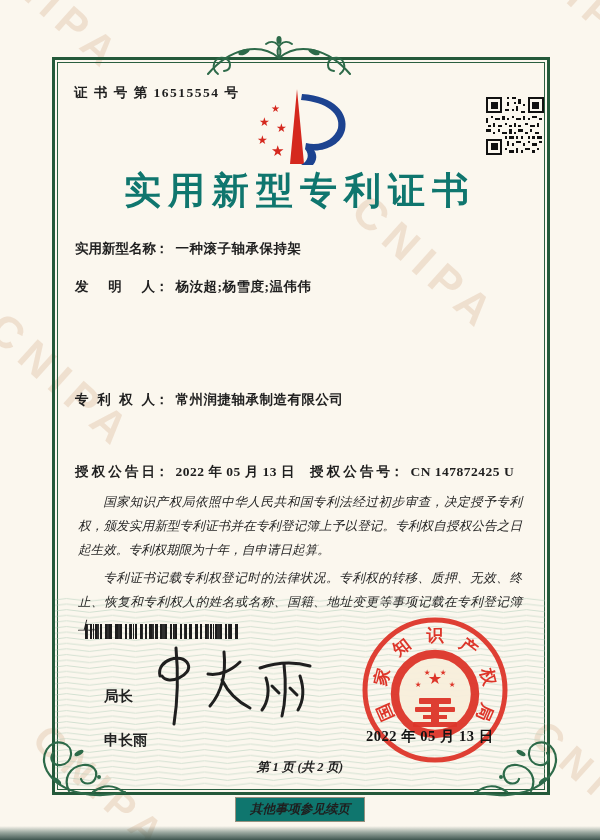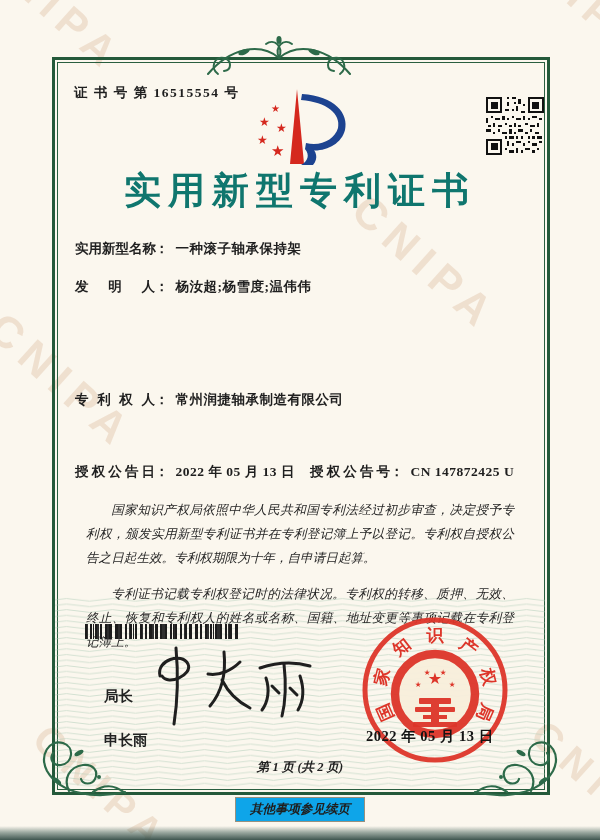--- a/index.html
+++ b/index.html
@@ -20,21 +20,21 @@
   .qr{position:absolute;left:486px;top:97px;}
   .title{position:absolute;left:0;right:0;top:166px;text-align:center;font-size:37px;
       font-weight:700;letter-spacing:7px;color:#0f766e;}
   .frow{position:absolute;left:75px;width:452px;font-size:13.5px;font-weight:600;white-space:nowrap;}
   .flabel{display:inline-block;width:80px;text-align:justify;text-align-last:justify;}
   .fcolon{display:inline-block;margin-right:7px;}
   .fvalue{letter-spacing:.5px;}
   .fpair2{position:absolute;left:235px;top:0;white-space:nowrap;}
   .paras{position:absolute;left:74px;top:487px;width:452px;font-size:12.6px;line-height:1.9;
       text-align:justify;font-style:italic;font-weight:500;color:#262626;}
-  .paras p{margin:12px;text-indent:2em;}
+  .paras p{margin:4px;text-indent:2em;}
   .barcode{position:absolute;left:85px;top:624px;width:153px;height:15px;
       background:
         repeating-linear-gradient(90deg,#1c1c1c 0 2px,transparent 2px 5px),
         repeating-linear-gradient(90deg,#1c1c1c 0 1px,transparent 1px 8px),
         repeating-linear-gradient(90deg,#2f2f2f 0 3px,transparent 3px 11px);}
   .issuer{position:absolute;left:88px;top:666px;font-family:"Liberation Sans",sans-serif;
       font-size:14.5px;font-weight:600;line-height:1.95;color:#222;}
   .issuer div{margin:16px;}
   .sig{position:absolute;left:138px;top:642px;}
   .seal{position:absolute;left:357px;top:612px;width:156px;height:156px;}
@@ -48,21 +48,21 @@
   .seal-ring span:nth-child(3){transform:rotate(-38deg) translateY(-55px);}
   .seal-ring span:nth-child(4){transform:rotate(0deg) translateY(-55px);}
   .seal-ring span:nth-child(5){transform:rotate(38deg) translateY(-55px);}
   .seal-ring span:nth-child(6){transform:rotate(76deg) translateY(-55px);}
   .seal-ring span:nth-child(7){transform:rotate(114deg) translateY(-55px);}
   .seal-date{position:absolute;left:366px;top:727px;font-size:14.5px;font-weight:700;
       letter-spacing:.5px;color:#141414;z-index:3;}
   .pageno{position:absolute;left:0;right:0;top:759px;text-align:center;font-size:12.5px;
       font-style:italic;font-weight:600;}
   .contnote{position:absolute;left:0;right:0;top:797px;text-align:center;}
-  .contnote span{display:inline-block;border:1px solid #97917f;background:#0ea5e9;
+  .contnote span{display:inline-block;border:1px solid #97917f;background:#0f766e;
       padding:3px 14px;font-size:12.5px;font-style:italic;font-weight:600;}
   .flourish{position:absolute;z-index:2;}
   .bottom-band{position:absolute;left:0;right:0;bottom:0;height:14px;z-index:4;
       background:linear-gradient(180deg,rgba(70,100,92,0) 0%,rgba(61,92,84,.5) 45%,rgba(42,68,62,.9) 100%);}
 </style>
 </head>
 <body>
 
 <div id="page">
 

